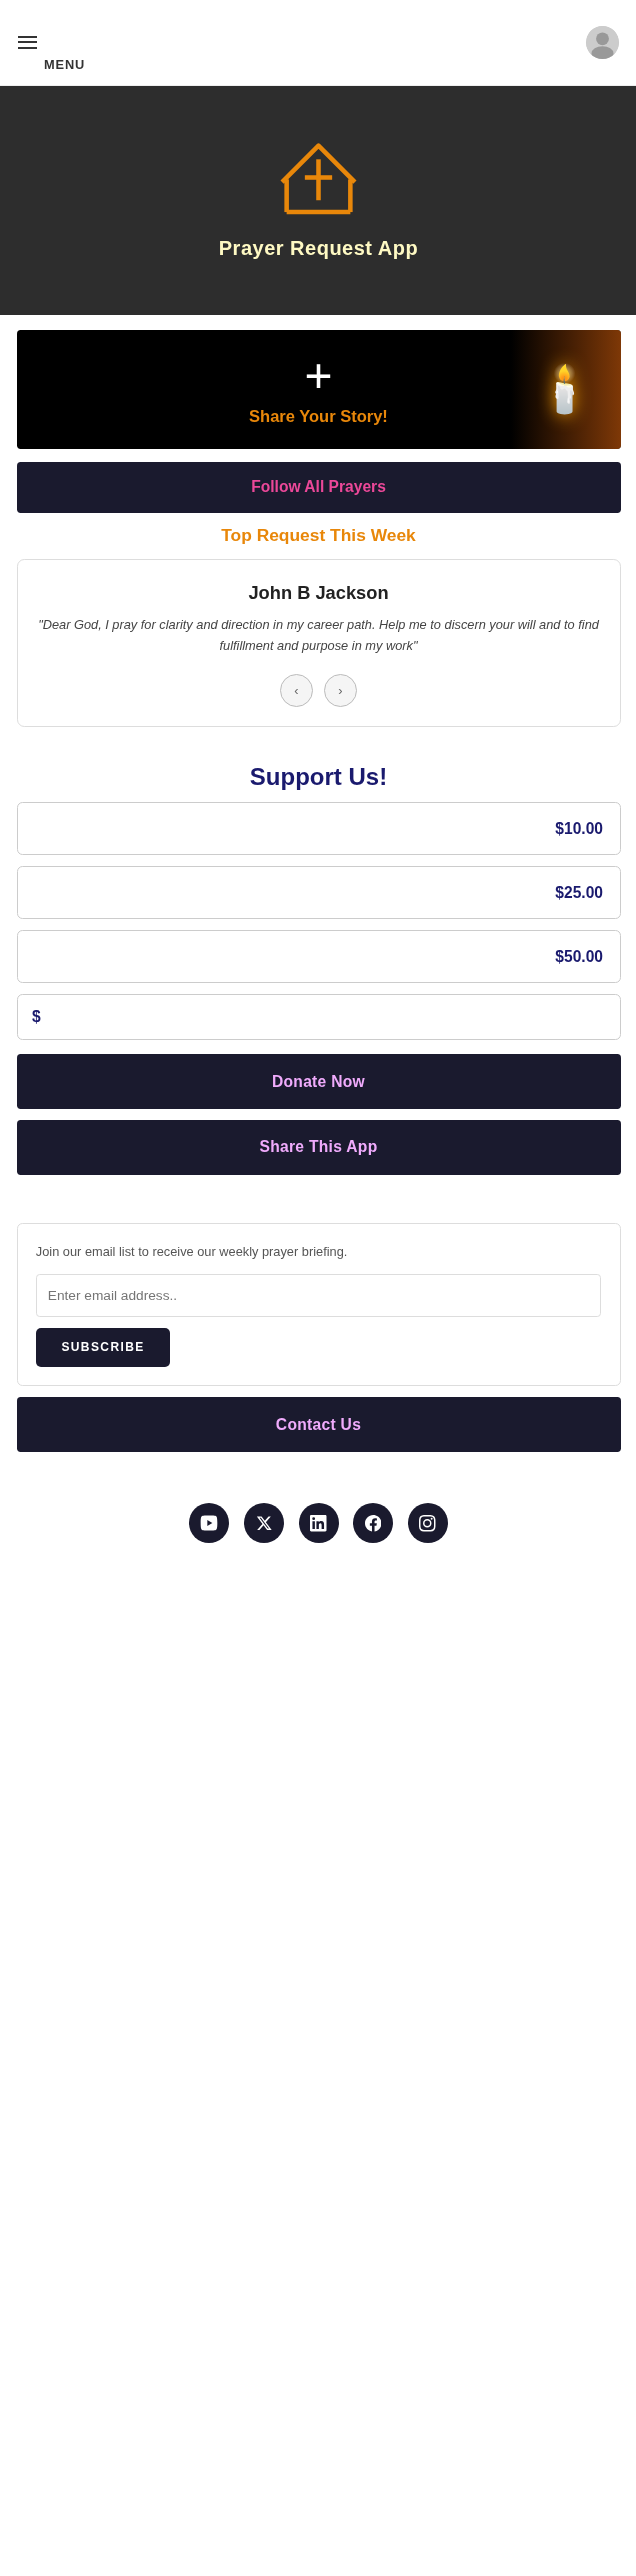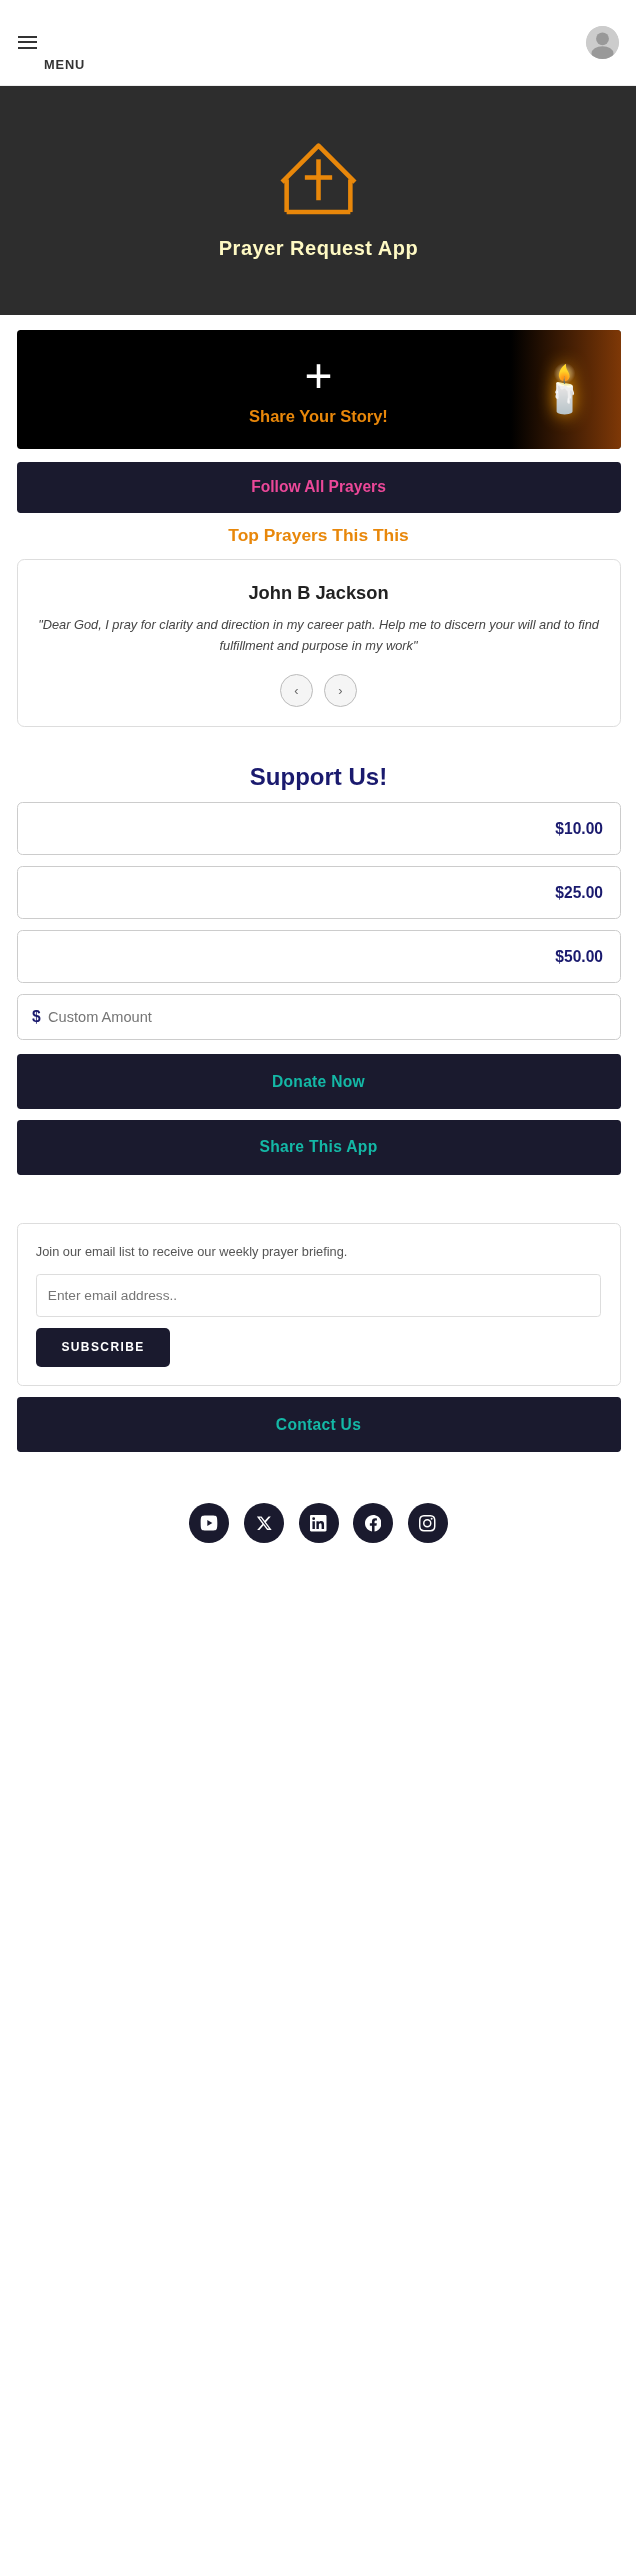--- a/index.html
+++ b/index.html
@@ -236,21 +236,21 @@
       color: #aaa;
       flex: 1;
       background: transparent;
     }
 
     
     .dark-btn {
       display: block;
       width: 100%;
       background: #1a1a2e;
-      color: #14b8a6;
+      color: #f0abfc;
       border: none;
       padding: 18.3px;
       font-size: 15.6px;
       font-weight: 700;
       border-radius: 3.7px;
       cursor: pointer;
       text-align: center;
       margin-bottom: 11px;
       letter-spacing: 0.3px;
     }
@@ -358,41 +358,40 @@
   </div>
   <div class="share-banner-content">
     <span class="plus-icon">+</span>
     <span class="share-story-label">Share Your Story!</span>
   </div>
 </div>
 
 <button class="follow-btn">Follow All Prayers</button>
 
 <div>
-  <div class="section-title-orange">Top Prayers This This</div>
+  <div class="section-title-orange">Top Request This Week</div>
   <div class="prayer-card">
     <div class="prayer-name">John B Jackson</div>
     <div class="prayer-text">"Dear God, I pray for clarity and direction in my career path. Help me to discern your will and to find fulfillment and purpose in my work"</div>
     <div class="prayer-nav">
       <button class="nav-arrow">‹</button>
       <button class="nav-arrow">›</button>
     </div>
   </div>
 </div>
 
 <div class="support-section">
   <div class="support-title">Support Us!</div>
 
   <button class="amount-btn">$10.00</button>
   <button class="amount-btn">$25.00</button>
   <button class="amount-btn">$50.00</button>
 
   <div class="custom-amount-row">
     <span class="dollar-sign">$</span>
-    <input class="custom-input" type="text" placeholder="Custom Amount" style="">
   </div>
 
   <button class="dark-btn">Donate Now</button>
   <button class="dark-btn">Share This App</button>
 
   <div class="subscribe-box">
     <div class="subscribe-label">Join our email list to receive our weekly prayer briefing.</div>
     <input class="email-input" type="email" placeholder="Enter email address.." style="">
     <button class="subscribe-btn">SUBSCRIBE</button>
   </div>

